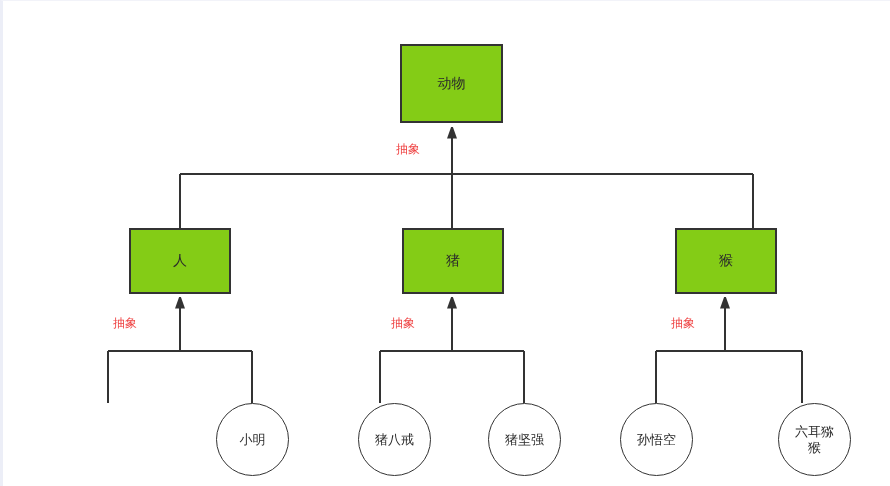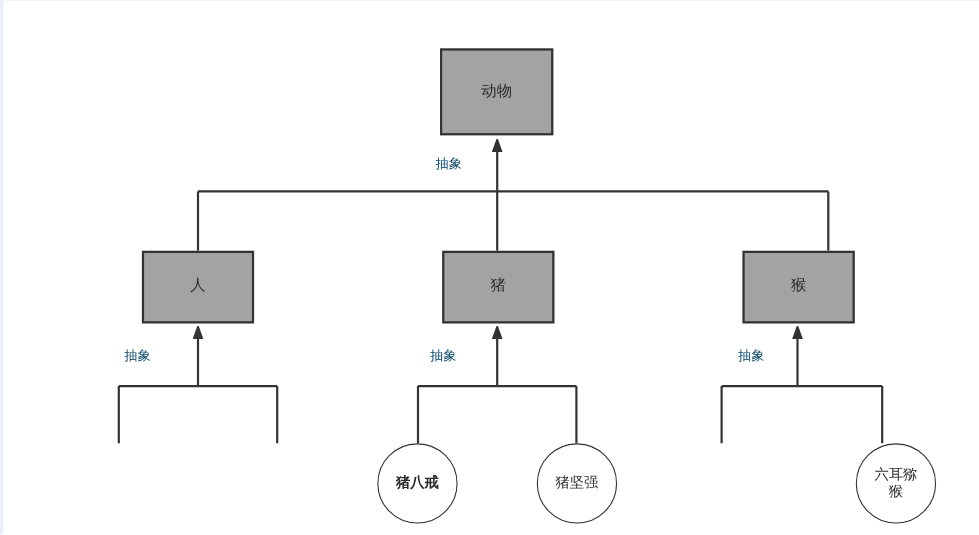--- a/index.html
+++ b/index.html
@@ -24,21 +24,21 @@
     left: 0;
     top: 0;
     width: 890px;
     height: 486px;
     pointer-events: none;
   }
   .node-box {
     position: absolute;
     box-sizing: border-box;
     border: 2px solid #333333;
-    background: #a3a3a3;
+    background: #84cc16;
     display: flex;
     align-items: center;
     justify-content: center;
     color: #2b2b2b;
     font-size: 14px;
     line-height: 1.25;
     text-align: center;
   }
   .node-circle {
     position: absolute;
@@ -51,21 +51,21 @@
     justify-content: center;
     color: #2b2b2b;
     font-size: 13px;
     line-height: 1.2;
     text-align: center;
     padding: 0 10px;
     word-break: break-all;
   }
   .edge-label {
     position: absolute;
-    color: #0c4a6e;
+    color: #ef4444;
     font-size: 12px;
     line-height: 1;
     white-space: nowrap;
     text-align: center;
   }
 </style>
 </head>
 <body>
 
 <div id="canvas">
@@ -120,29 +120,35 @@
 
   <div class="node-box" style="left:399px; top:227px; width:102px; height:66px;">
     <span>猪</span>
   </div>
 
   <div class="node-box" style="left:672px; top:227px; width:102px; height:66px;">
     <span>猴</span>
   </div>
 
 
+  <div class="node-circle" style="left:213px; top:402px; width:73px; height:73px;">
+    <span>小明</span>
+  </div>
 
-  <div class="node-circle" style="left:340px; top:402px; width:73px; height:73px;font-weight:bold;">
+  <div class="node-circle" style="left:355px; top:402px; width:73px; height:73px;">
     <span>猪八戒</span>
   </div>
 
   <div class="node-circle" style="left:485px; top:402px; width:73px; height:73px;">
     <span>猪坚强</span>
   </div>
 
+  <div class="node-circle" style="left:617px; top:402px; width:73px; height:73px;">
+    <span>孙悟空</span>
+  </div>
 
   <div class="node-circle" style="left:775px; top:402px; width:73px; height:73px;">
     <span>六耳猕猴</span>
   </div>
 
   <div class="edge-label" style="left:393px; top:142px;">
     <span>抽象</span>
   </div>
 
   <div class="edge-label" style="left:110px; top:316px;">

